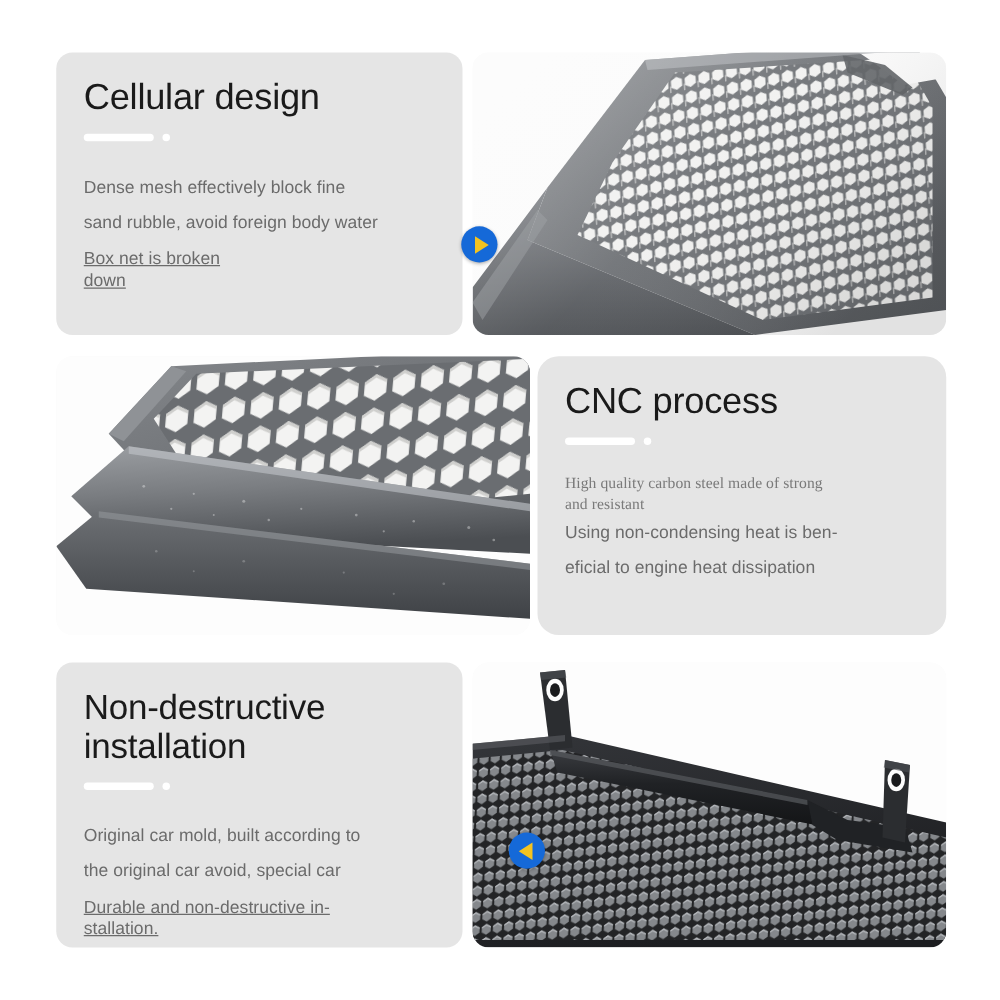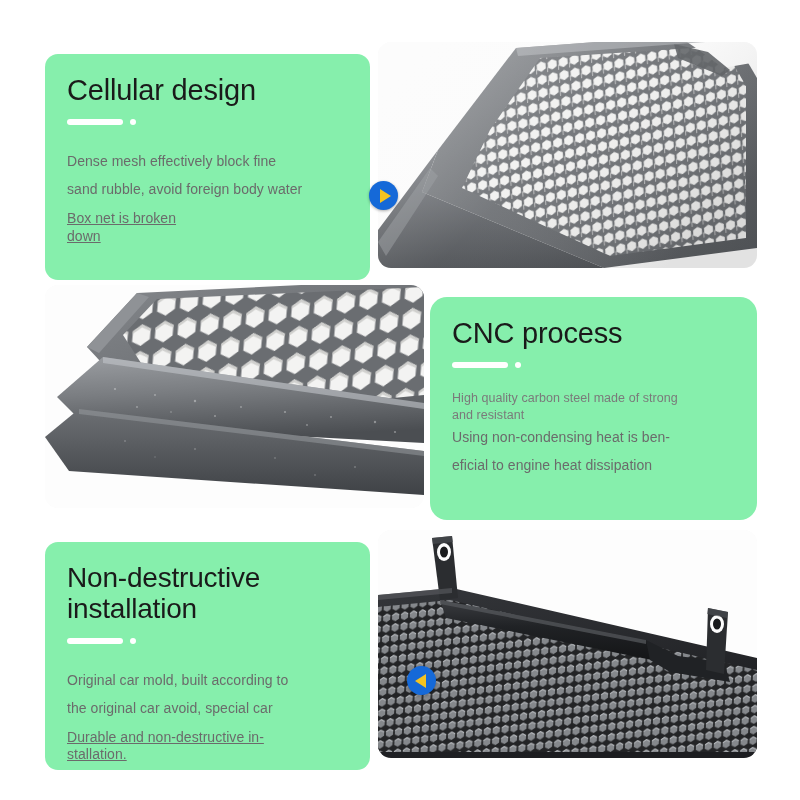--- a/index.html
+++ b/index.html
@@ -29,23 +29,23 @@
     left: 0;
     width: 800px;
   }
   .row-1 { top: 42px;  height: 226px; }
   .row-2 { top: 285px; height: 223px; }
   .row-3 { top: 530px; height: 228px; }
 
   
   .card {
     position: absolute;
-    top: 12px;
+    top: 0;
     height: 100%;
-    background: #86efac;
+    background: #e5e5e5;
     border-radius: 13px;
     box-sizing: border-box;
     padding: 20px 22px 0 22px;
     overflow: hidden;
   }
   .card-left  { left: 45px;  width: 325px; }
   .card-right { left: 430px; width: 327px; border-radius: 17px; }
 
   .card-title {
     margin: 0;
@@ -95,20 +95,21 @@
     margin-top: 7px;
     text-decoration: underline;
   }
   .body-line.small {
     font-size: 12.5px;
     line-height: 1.32;
     color: #7a7a7a;
   }
   .body-line.lead {
     margin-top: 9px;
+    font-family: Liberation Serif, serif;
   }
 
   
   .photo {
     position: absolute;
     top: 0;
     height: 100%;
     border-radius: 13px;
     overflow: hidden;
     background: #fbfbfb;

